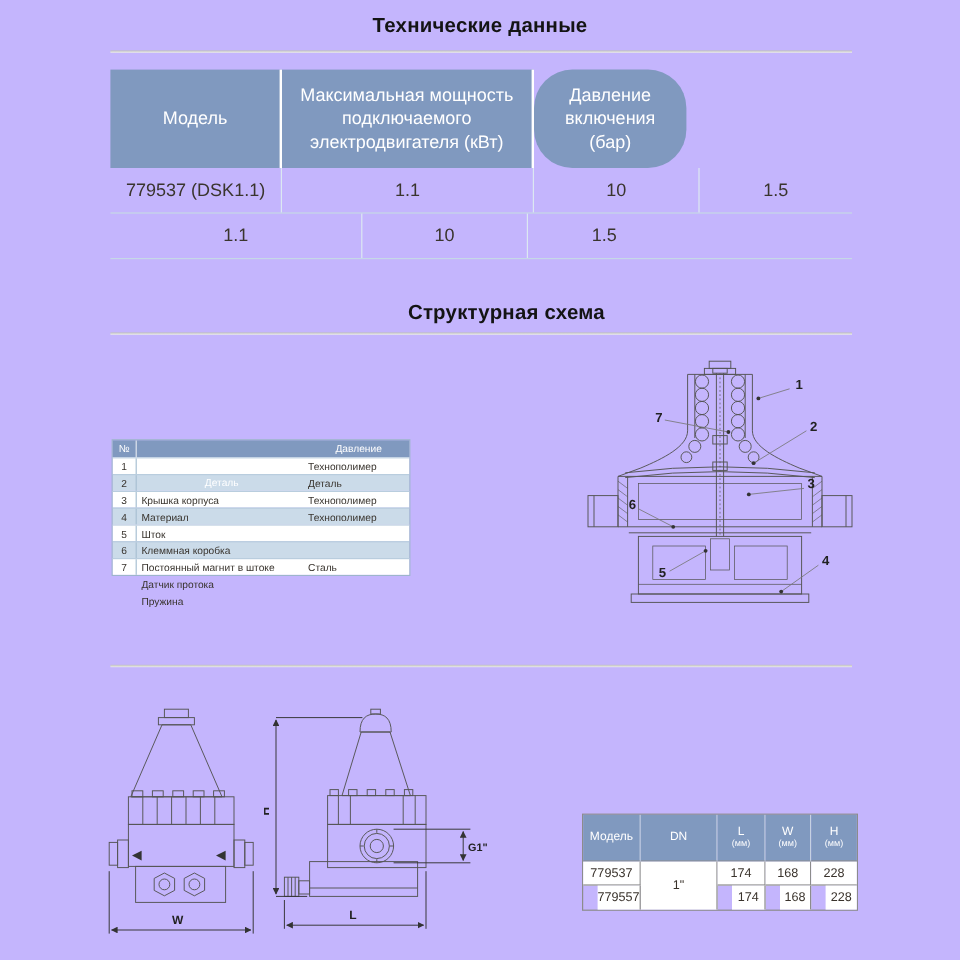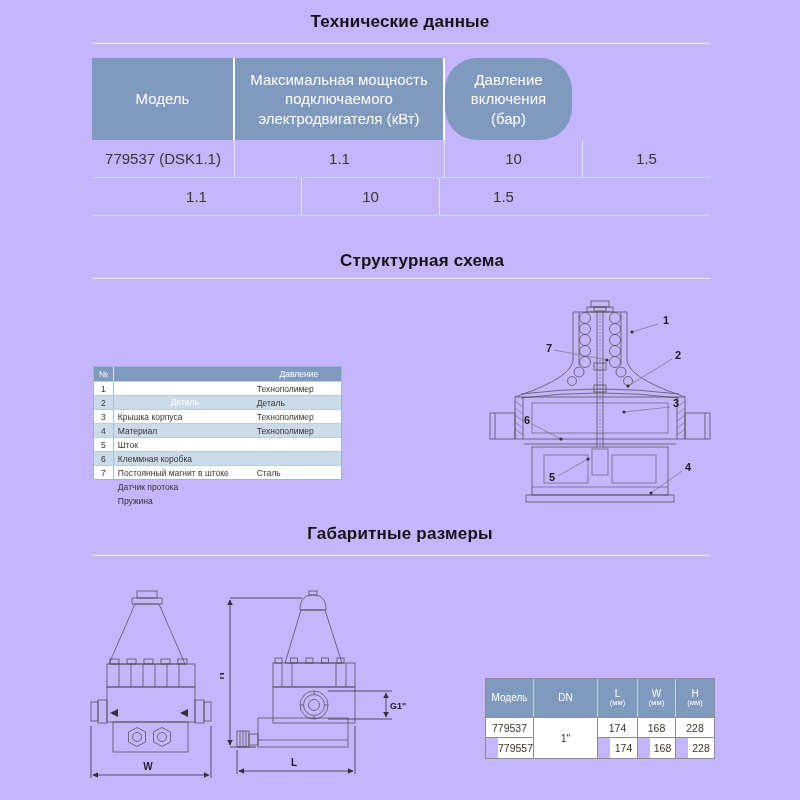--- a/index.html
+++ b/index.html
@@ -225,21 +225,20 @@
       <text class="callout" x="175" y="27">1</text>
       <text class="callout" x="58" y="55">7</text>
       <text class="callout" x="187" y="62">2</text>
       <text class="callout" x="185" y="110">3</text>
       <text class="callout" x="36" y="127">6</text>
       <text class="callout" x="61" y="184">5</text>
       <text class="callout" x="197" y="174">4</text>
     </g>
   </svg>
 
-  <div class="sec-title" style="top:524px;">Габаритные размеры</div>
   <div class="divider" style="top:554px;"></div>
 
   <svg class="drawing" style="left:85px;top:588px;" width="140" height="200" viewBox="0 0 140 200">
     <defs>
       <marker id="arwF" viewBox="0 0 10 10" refX="9" refY="5" markerWidth="7" markerHeight="7" orient="auto-start-reverse">
         <path d="M0,0 L10,5 L0,10 Z" fill="#333"></path>
       </marker>
     </defs>
     <g stroke="#555" stroke-width="0.8" fill="none">
       <rect x="52" y="3" width="20" height="7"></rect>

